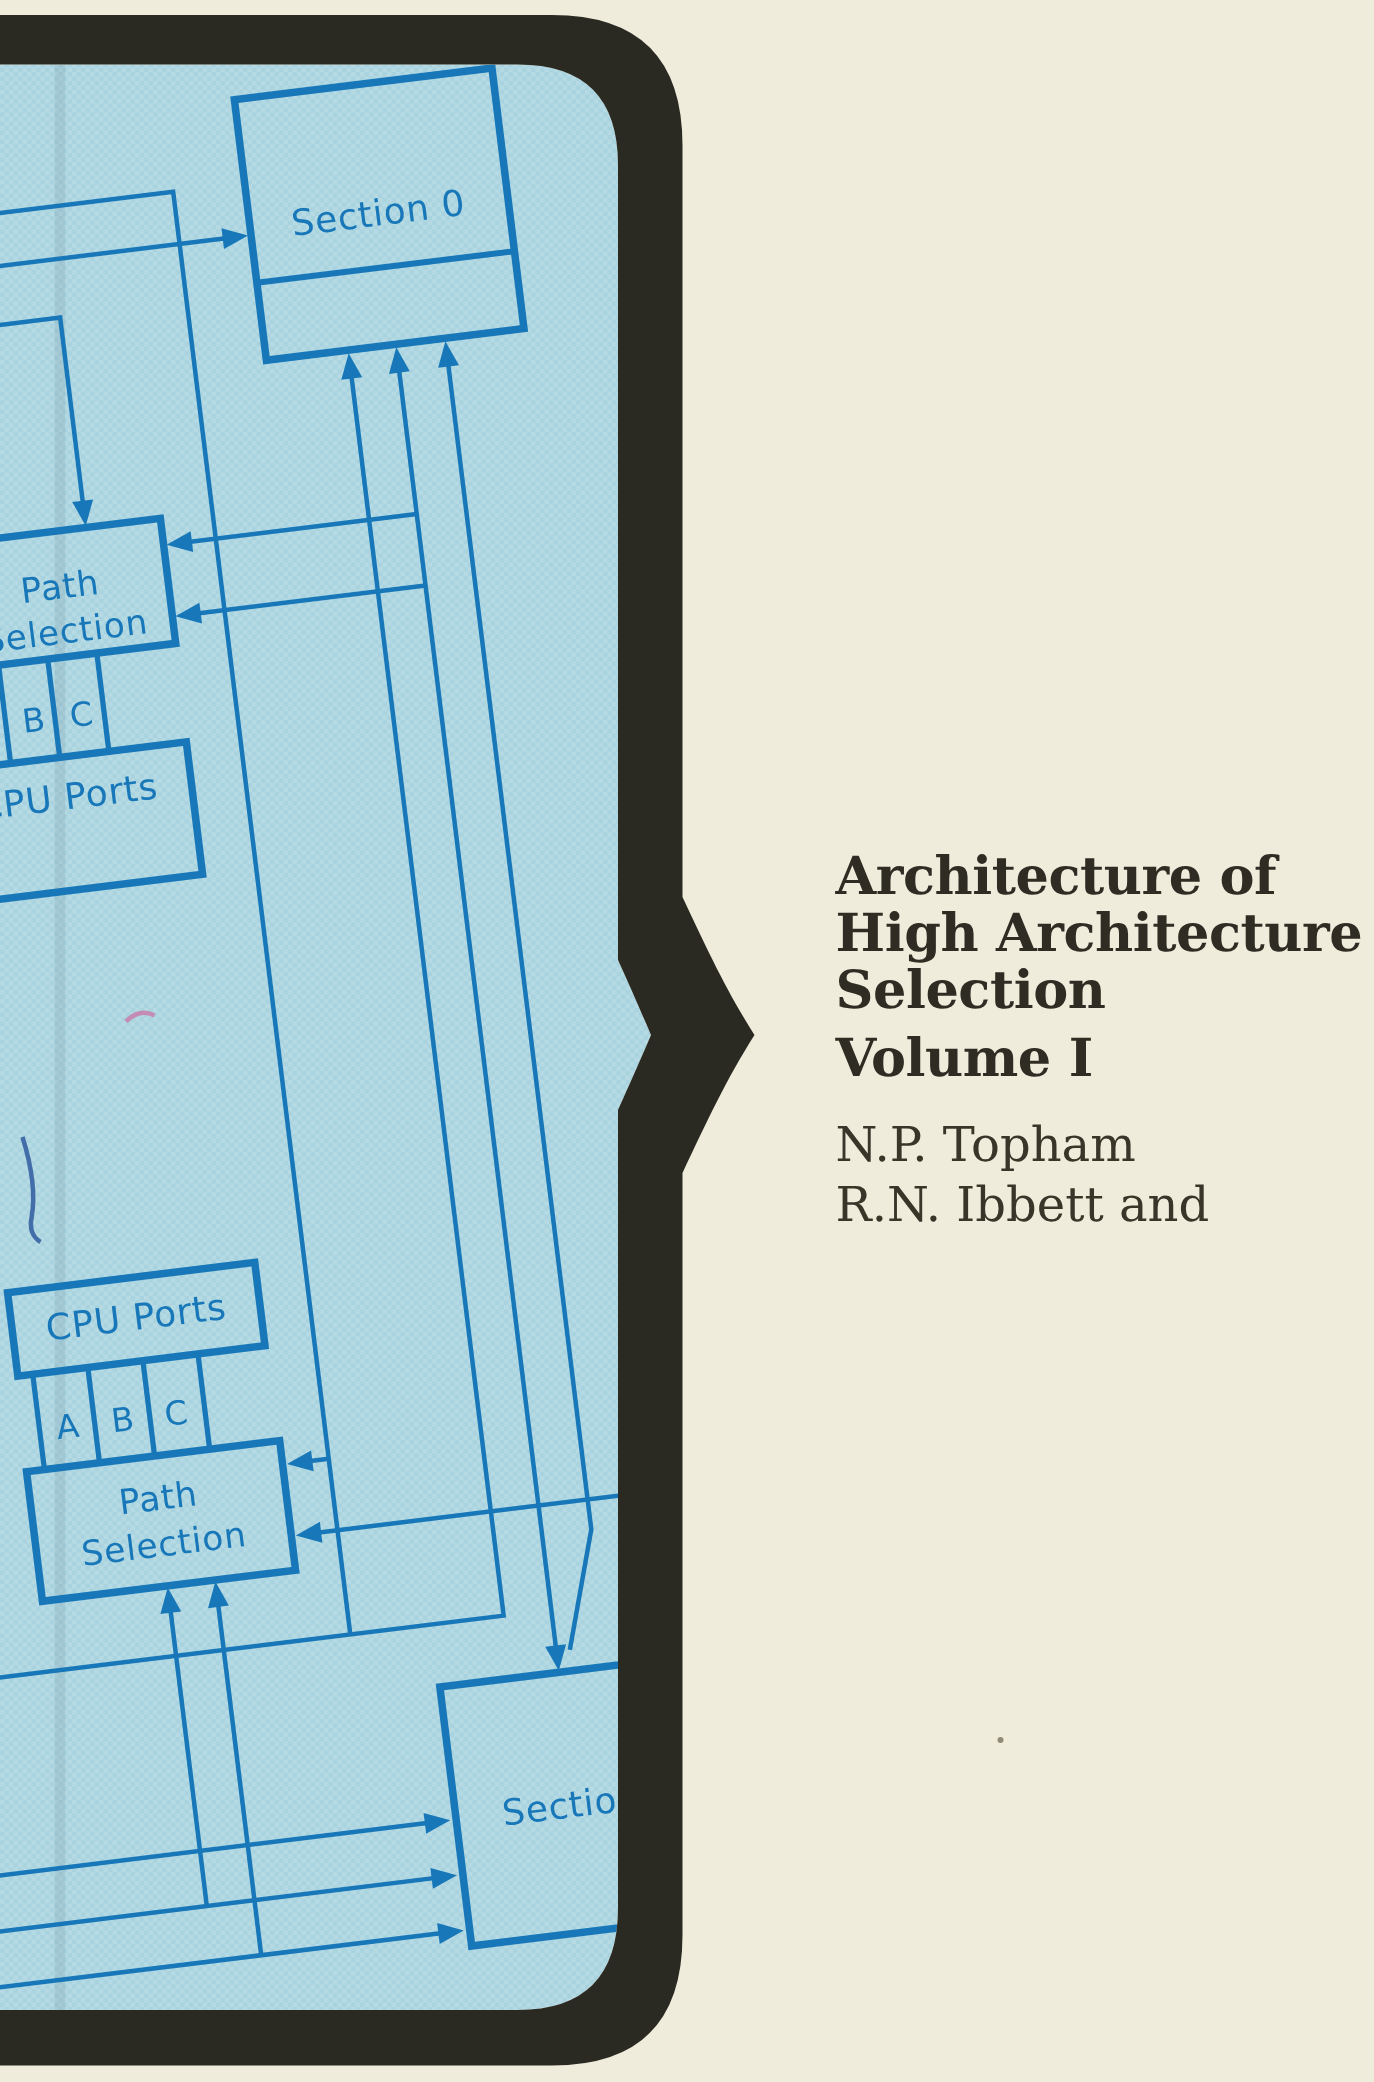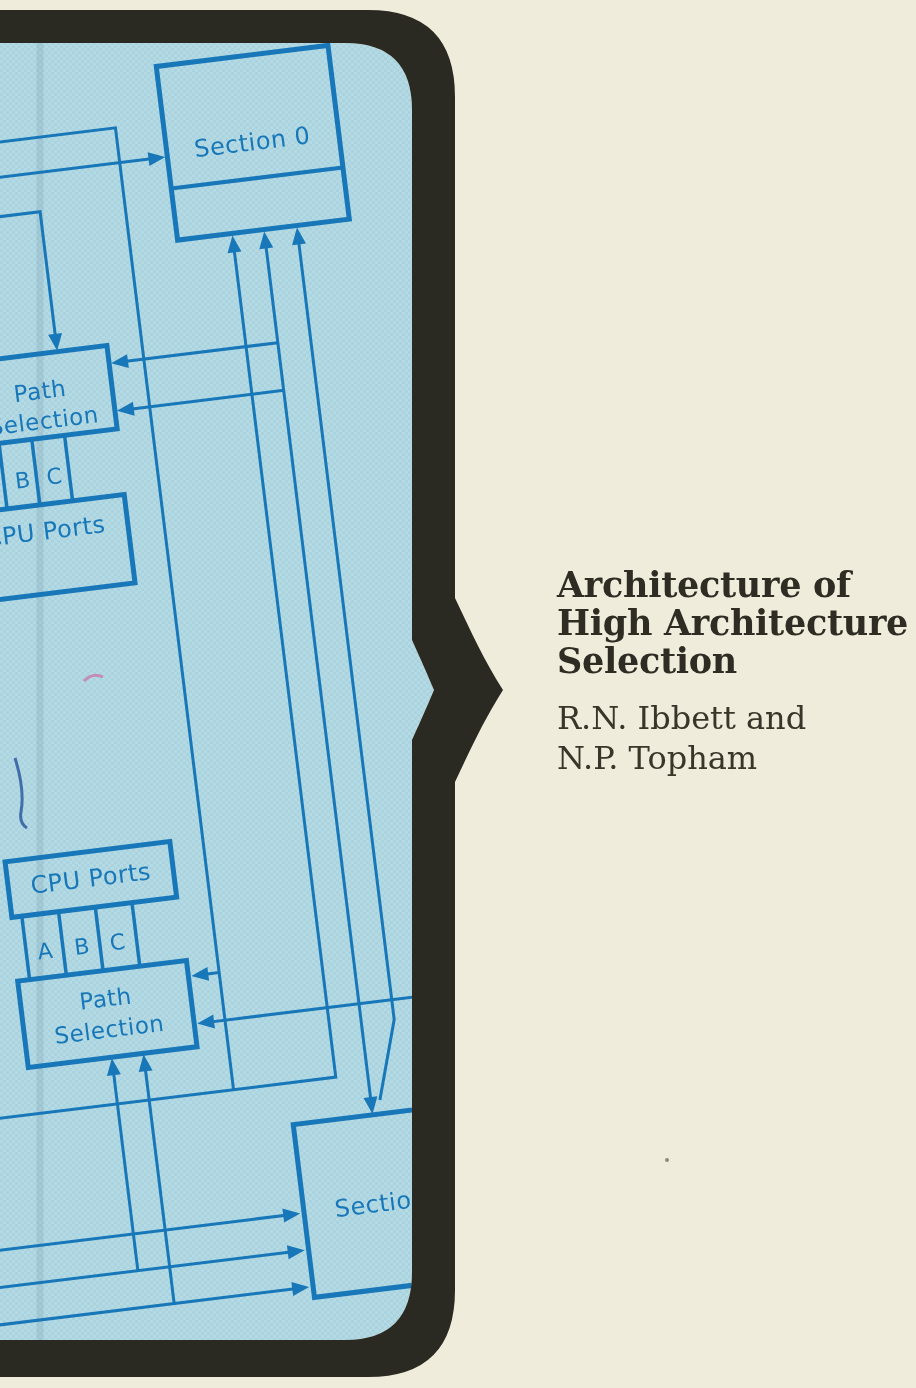--- a/index.html
+++ b/index.html
@@ -145,19 +145,20 @@
     <path fill="#2b2a22" fill-rule="evenodd" d="M0,10 L368,10 Q455,10 455,97 L455,598 C472,634 484,660 503,690 C484,720 472,746 455,782 L455,1290 Q455,1377 368,1377 L0,1377 Z
              M0,43 L345,43 Q412,43 412,110 L412,640 C422,662 428,676 434,690 C428,704 422,718 412,740 L412,1272 Q412,1340 345,1340 L0,1340 Z"></path>
 
     <circle cx="667" cy="1160" r="2" fill="#8f8b78"></circle>
   </svg>
 
   <div class="titleblock">
     <div>Architecture of</div>
     <div>High Architecture</div>
     <div>Selection</div>
+    <div class="volume">Volume I</div>
     <div class="authors">
+      <div>N.P. Topham</div>
       <div>R.N. Ibbett and</div>
-      <div>N.P. Topham</div>
     </div>
   </div>
 
 </div>
 
 </body></html>

